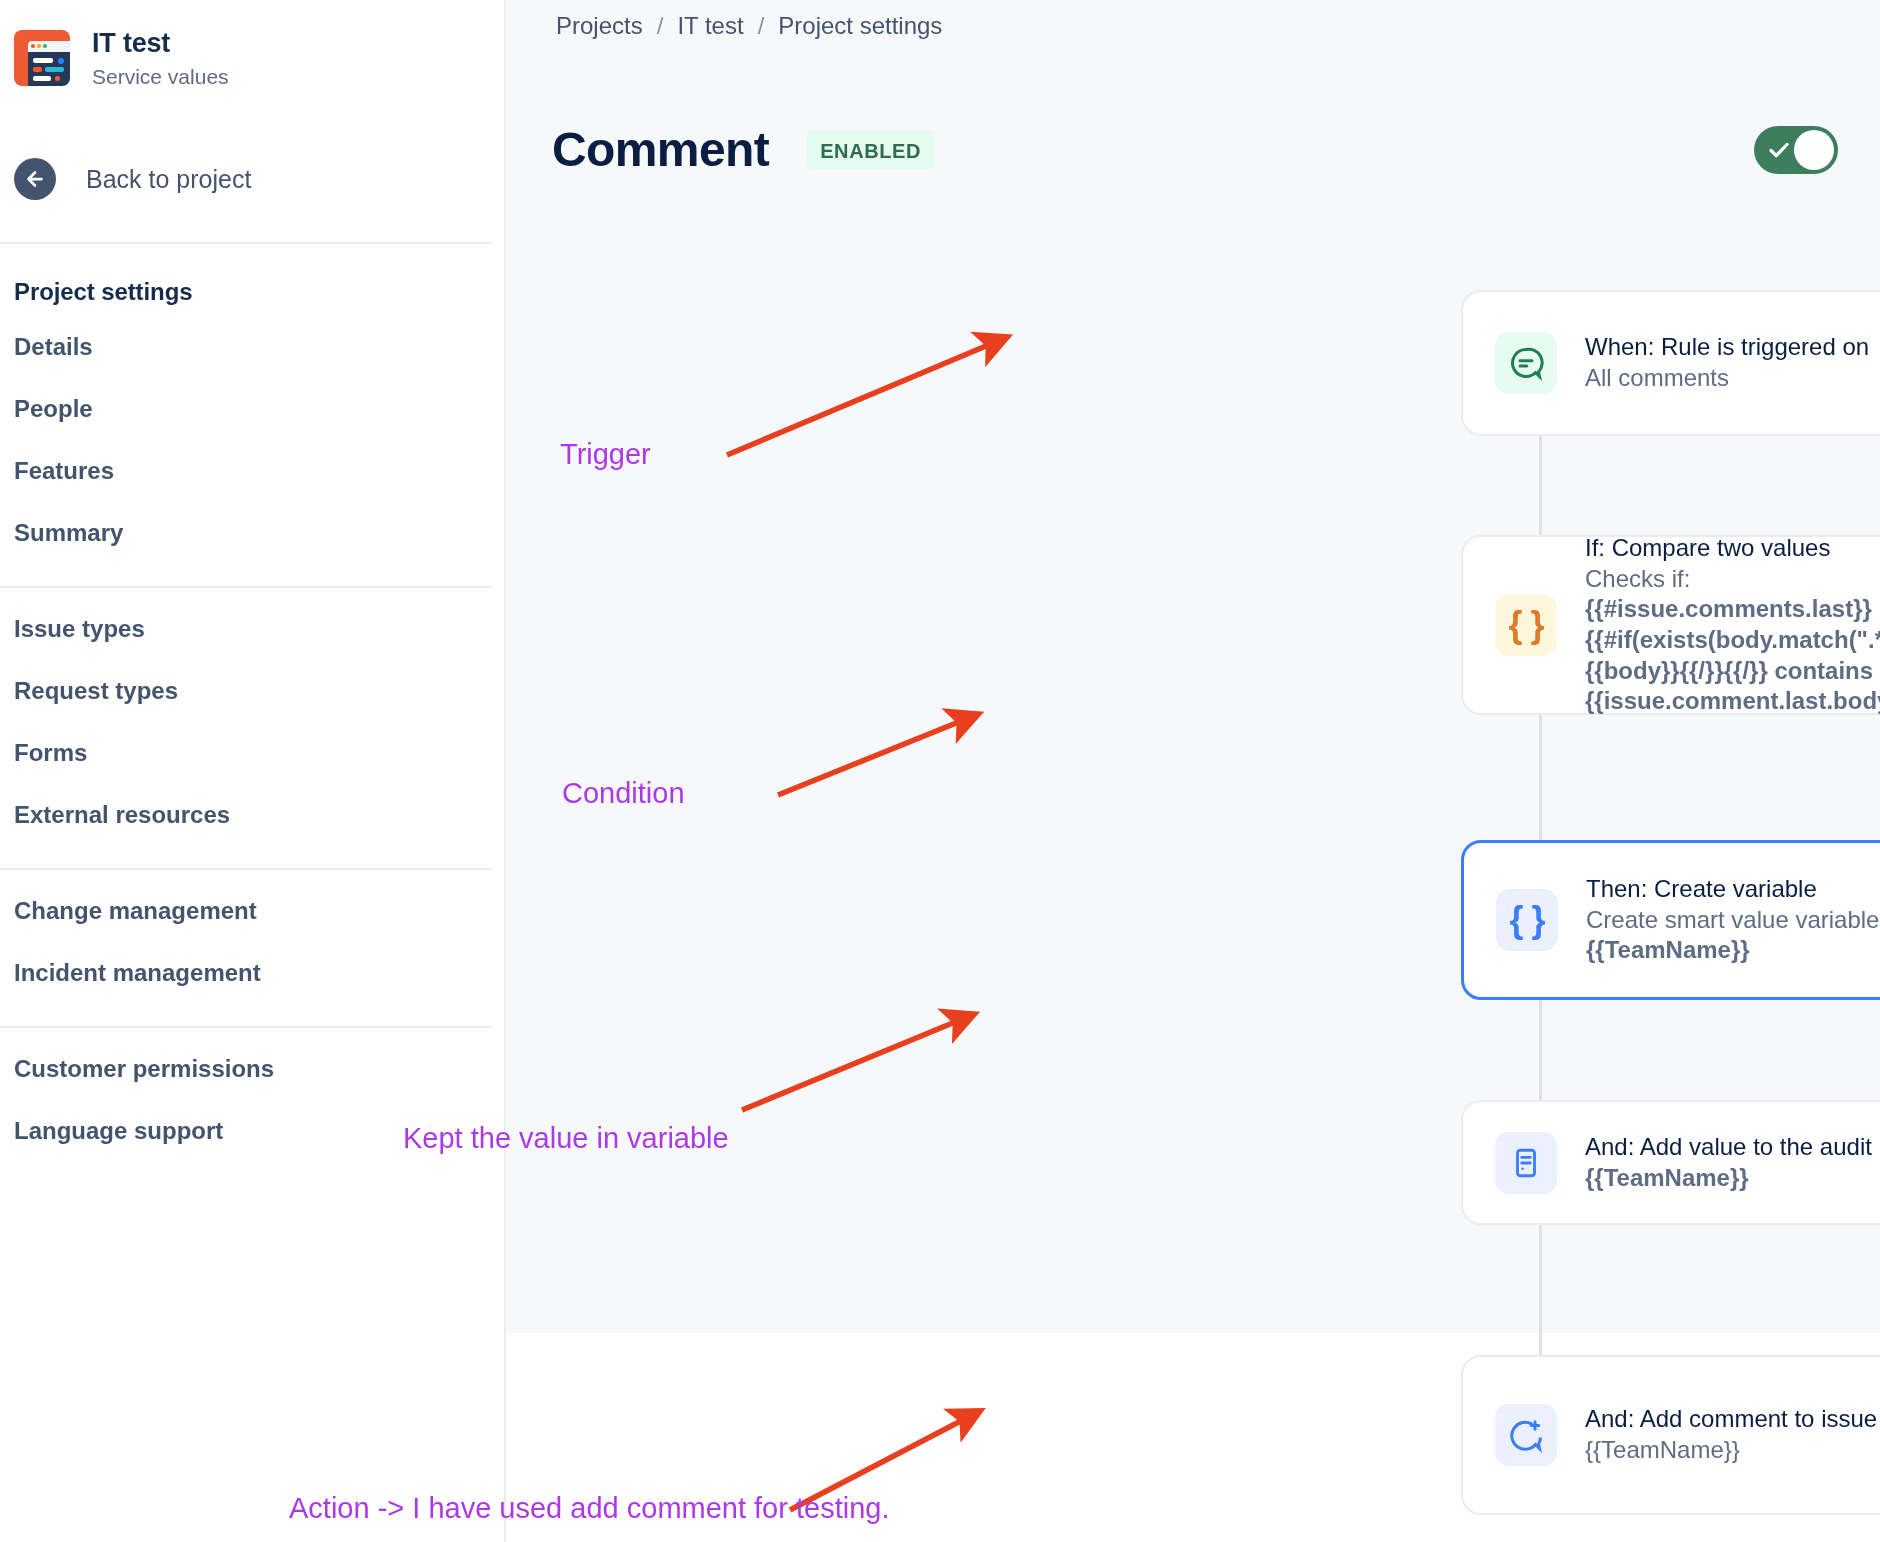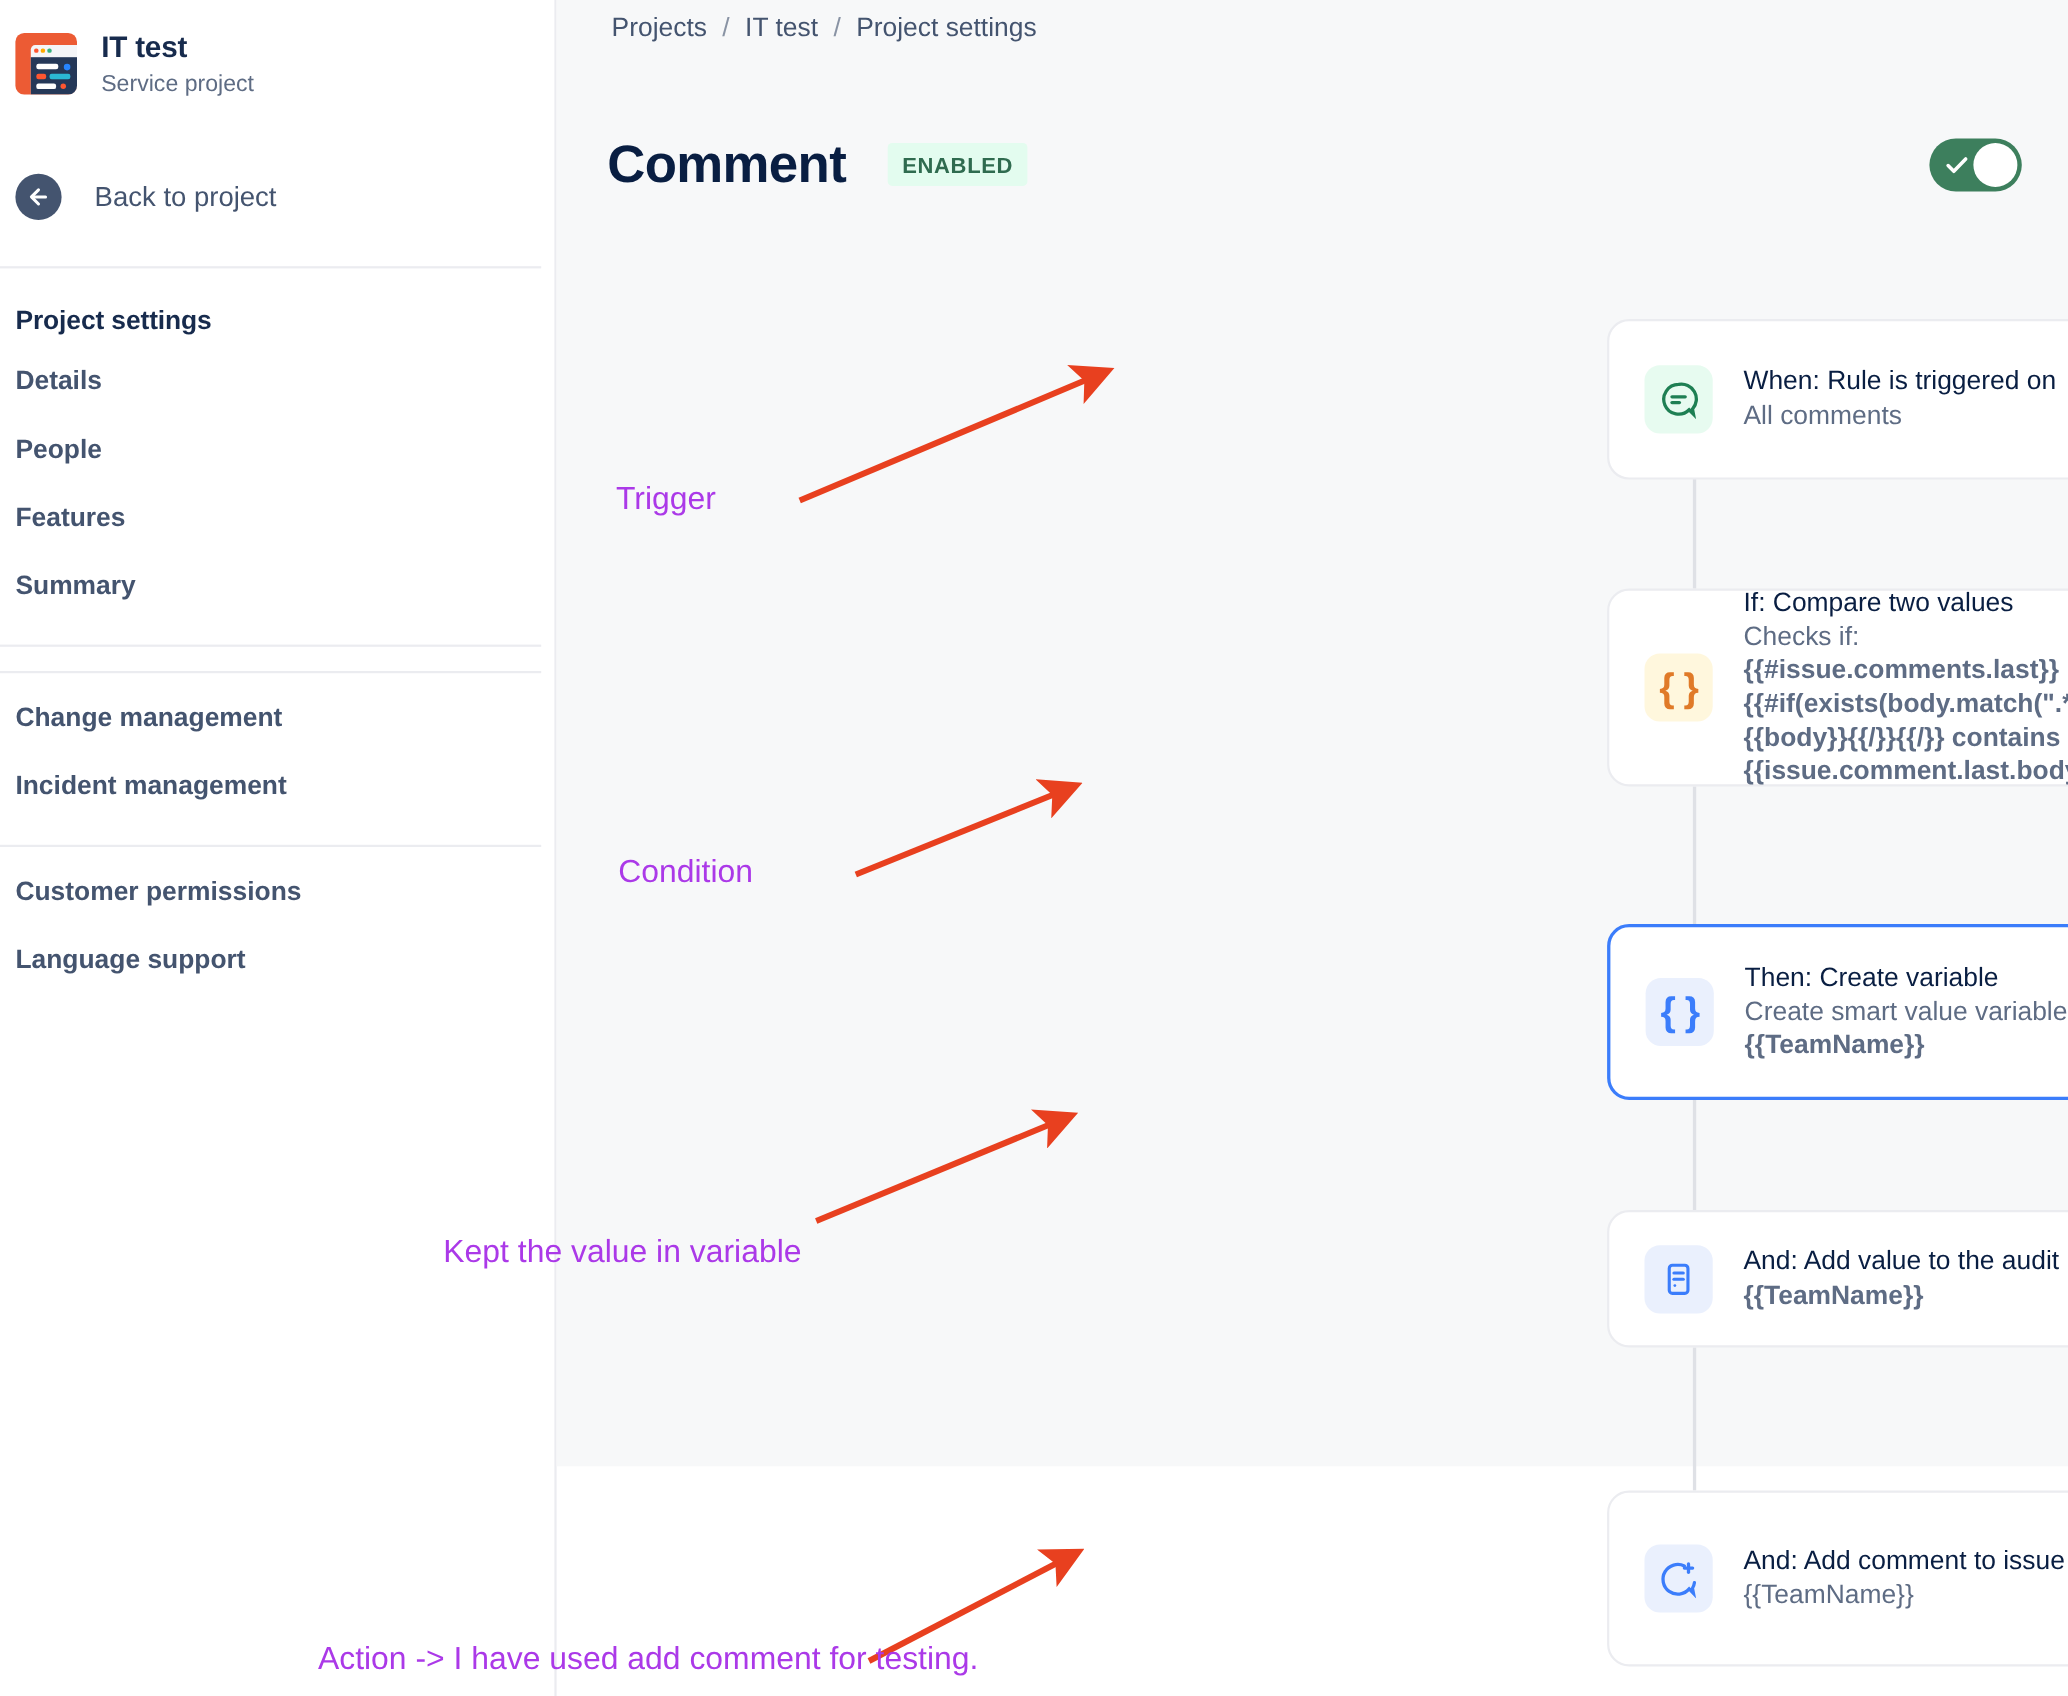--- a/index.html
+++ b/index.html
@@ -139,21 +139,21 @@
             <div class="pa-line" style="left:30px; top:5.5px; width:6px; height:6px; border-radius:50%; background:#2684ff"></div>
             <div class="pa-line" style="left:5px;  top:15px; width:9px;  background:#ff5630"></div>
             <div class="pa-line" style="left:17px; top:15px; width:19px; background:#2bb8d4"></div>
             <div class="pa-line" style="left:5px;  top:24px; width:18px; background:#fff"></div>
             <div class="pa-line" style="left:27px; top:24px; width:5px; height:5px; border-radius:50%; background:#ff5630"></div>
           </div>
         </div>
       </div>
       <div class="proj-meta">
         <div class="proj-name">IT test</div>
-        <div class="proj-type">Service project</div>
+        <div class="proj-type">Service values</div>
       </div>
     </div>
 
     <div class="back-row">
       <div class="back-circle">
         <svg width="22" height="22" viewBox="0 0 24 24" fill="none" stroke="#ffffff" stroke-width="3" stroke-linecap="round" stroke-linejoin="round">
           <path d="M19 12H6"></path>
             <path d="M12 5l-7 7 7 7"></path>
         </svg>
       </div>
@@ -166,20 +166,26 @@
 
     <div class="sb-group">
       <div class="sb-item">Details</div>
       <div class="sb-item">People</div>
       <div class="sb-item">Features</div>
       <div class="sb-item">Summary</div>
     </div>
 
     <div class="sb-divider" style="margin-top:22px"></div>
 
+    <div class="sb-group">
+      <div class="sb-item">Issue types</div>
+      <div class="sb-item">Request types</div>
+      <div class="sb-item">Forms</div>
+      <div class="sb-item">External resources</div>
+    </div>
 
     <div class="sb-divider" style="margin-top:22px"></div>
 
     <div class="sb-group">
       <div class="sb-item">Change management</div>
       <div class="sb-item">Incident management</div>
     </div>
 
     <div class="sb-divider" style="margin-top:22px"></div>
 

